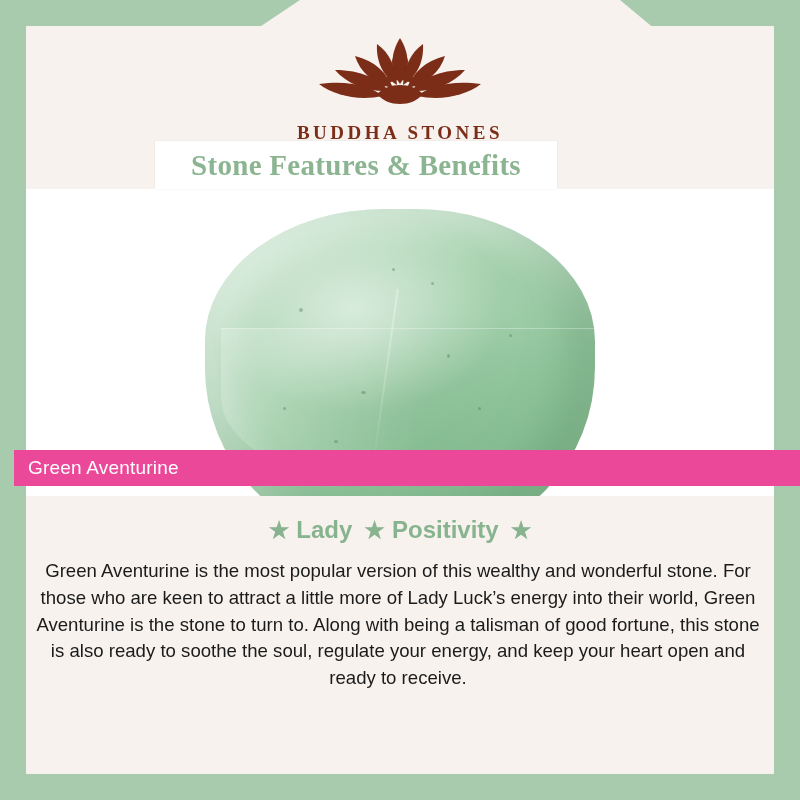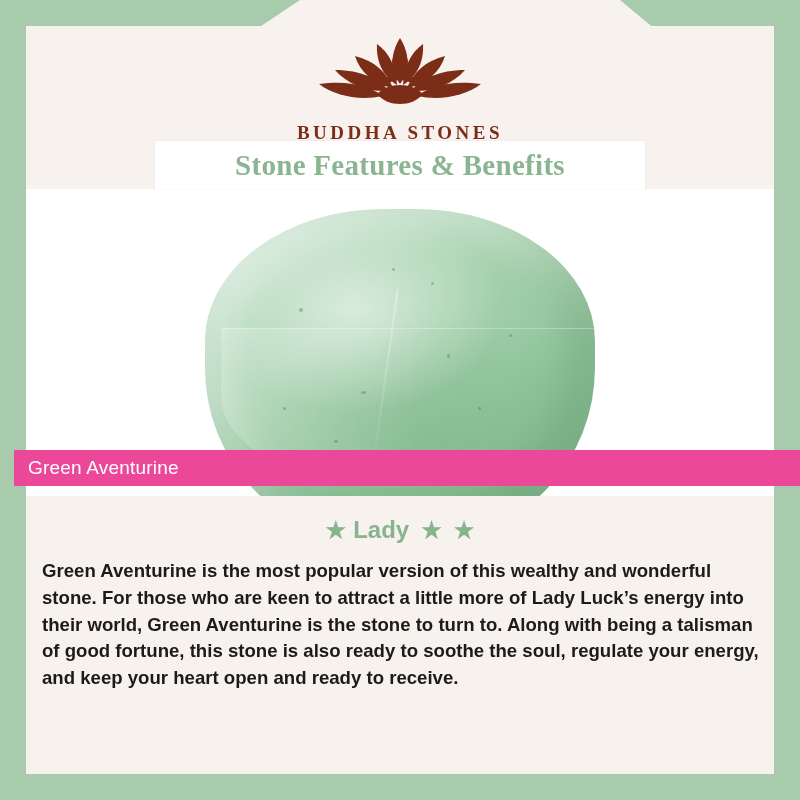--- a/index.html
+++ b/index.html
@@ -95,21 +95,21 @@
     letter-spacing: 3.5px;
     color: #7c2d18;
     font-weight: bold;
     font-family: "Liberation Serif", serif;
   }
 
   
   .title-banner {
     position: absolute;
     left: 155px; top: 141px;
-    width: 490px;
+    width: 402px;
     height: 48px;
     background: #ffffff;
     z-index: 7;
     display: flex;
     align-items: center;
     justify-content: center;
     box-shadow: 0 0 0 1px rgba(0,0,0,0.02);
   }
   .title-banner .t {
     font-family: "Liberation Serif", serif;
@@ -210,26 +210,25 @@
     font-size: 24px;
     color: #87b38e;
     font-weight: bold;
   }
   .kw .star {
     color: #87b38e;
     font-size: 23px;
     line-height: 1;
   }
   .paragraph {
-    margin: 14px 12px 0 16px;
+    margin: 14px 12px 0 8px;
     font-size: 18.6px;
     line-height: 1.44;
     color: #1b1b1b;
-    text-align: left;
-    font-weight: bold;
+    text-align: center;
   }
 </style>
 </head>
 <body>
 
 <div class="page">
 
   <div class="frame-tl"></div>
   <div class="frame-tr"></div>
   <div class="frame-left-bar"></div>
@@ -288,20 +287,21 @@
   </div>
 
   <div class="body-block">
     <div class="keywords">
       <span class="kw">
         <span class="star">★</span>
         <span>Lady</span>
       </span>
       <span class="kw">
         <span class="star">★</span>
+        <span>Positivity</span>
       </span>
       <span class="kw">
         <span class="star">★</span>
       </span>
     </div>
     <div class="paragraph">Green Aventurine is the most popular version of this wealthy and wonderful stone. For those who are keen to attract a little more of Lady Luck’s energy into their world, Green Aventurine is the stone to turn to. Along with being a talisman of good fortune, this stone is also ready to soothe the soul, regulate your energy, and keep your heart open and ready to receive.</div>
   </div>
 
 </div>
 

